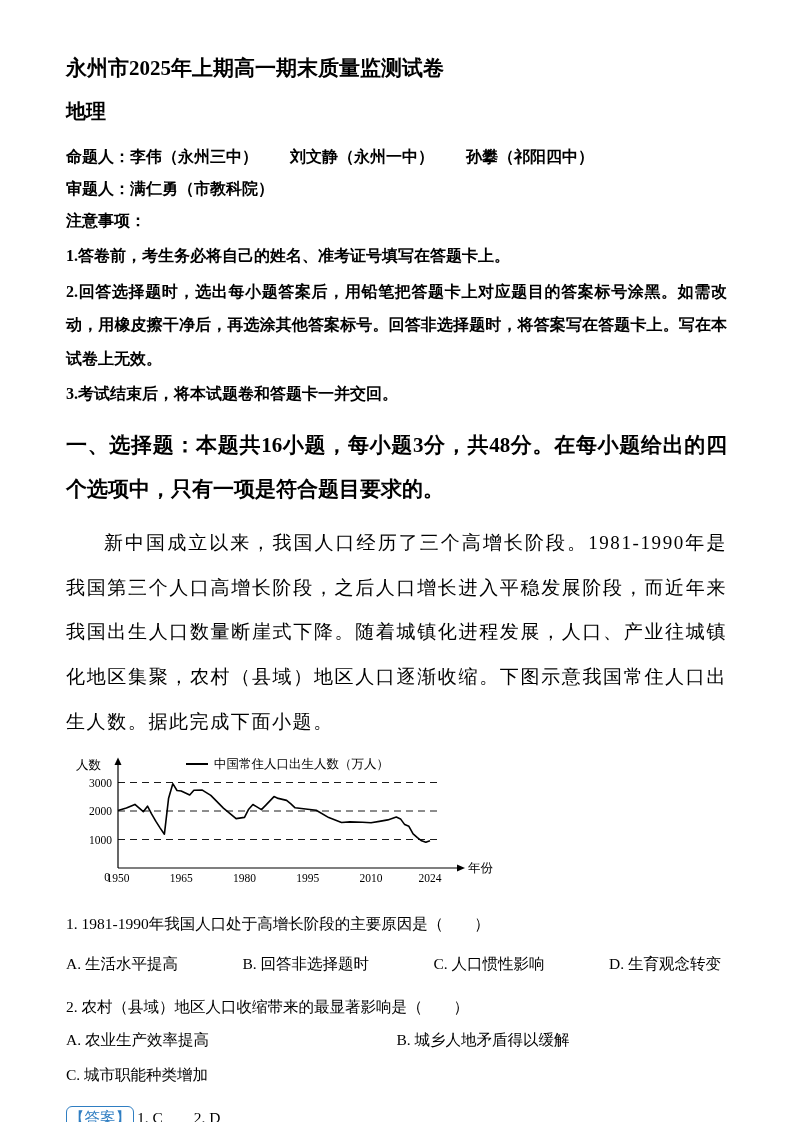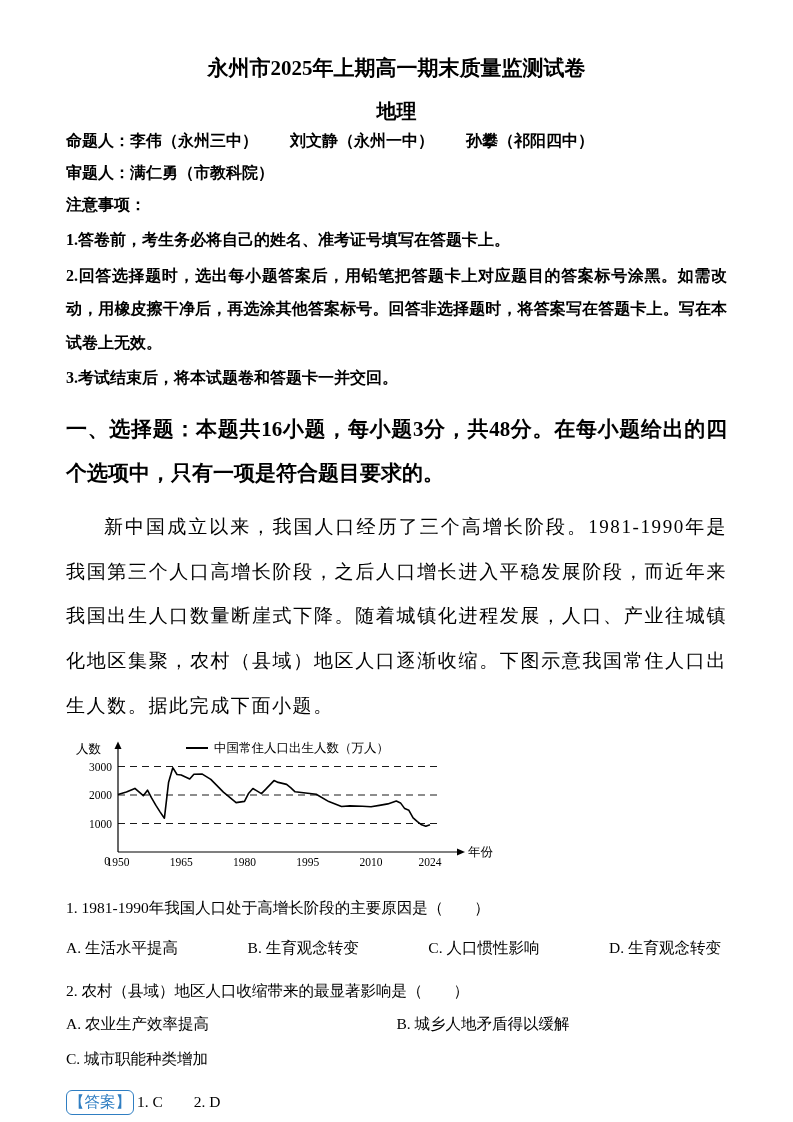--- a/index.html
+++ b/index.html
@@ -1,19 +1,19 @@
 <!DOCTYPE html>
 <html><head>
 <meta charset="utf-8">
 <style>
   html,body{margin:0;padding:0;background:#ffffff;}
   body{width:793px;min-height:1122px;font-family:"Liberation Serif","DejaVu Serif",serif;color:#000;}
   .page{padding:48px 66px 40px;box-sizing:border-box;}
-  .title{font-size:21px;font-weight:bold;text-align:center;margin:6px 0 16px;}
-  .subject{font-size:20px;font-weight:bold;text-align:center;margin:0 0 0;}
+  .title{font-size:21px;font-weight:bold;margin:6px 0 16px;}
+  .subject{font-size:20px;font-weight:bold;text-align:left;margin:0 0 16px;}
   .meta{font-size:16px;font-weight:bold;text-align:left;line-height:2.0;white-space:pre-wrap;}
   .notice-title{font-size:16px;font-weight:bold;line-height:2.0;}
   .notice-item{font-size:16px;font-weight:bold;line-height:2.1;text-align:justify;text-justify:inter-ideograph;margin:2px 0;}
   .section-header{font-size:21px;font-weight:bold;line-height:2.1;text-align:justify;text-justify:inter-ideograph;margin-top:12px;}
   .passage{font-size:19px;line-height:2.35;text-indent:2em;text-align:justify;text-justify:inter-ideograph;letter-spacing:1.6px;margin-top:10px;}
   .chart-wrap{margin:12px 0 4px 2px;}
   .question{font-size:15.5px;margin-top:18px;line-height:1.8;}
   .opts-row{display:flex;justify-content:space-between;font-size:15.5px;margin-top:16px;padding-right:6px;}
   .opts-grid{display:grid;grid-template-columns:1fr 1fr;font-size:15.5px;row-gap:14px;margin-top:9px;}
   .answer-line{font-size:15.5px;margin-top:20px;}
@@ -64,21 +64,21 @@
         <text x="400" y="116" font-size="12.5">年份</text>
         <line x1="118" y1="8" x2="140" y2="8" stroke="#000000" stroke-width="2"></line>
         <text x="146" y="12" font-size="12.5">中国常住人口出生人数（万人）</text>
         <polyline points="50.0,54.4 58.4,52.0 66.9,48.4 75.3,55.7 79.5,50.2 83.7,58.2 87.9,65.4 92.2,72.1 96.4,78.2 100.6,42.2 104.8,27.7 109.0,34.5 113.2,35.0 121.7,39.0 125.9,34.2 134.3,34.1 142.8,39.4 155.4,52.1 168.1,62.6 176.5,61.4 180.7,53.2 184.9,48.5 193.4,53.6 197.6,49.4 206.0,40.6 210.2,42.4 218.6,44.4 222.9,47.9 227.1,51.8 239.7,53.2 248.2,54.2 260.8,61.6 273.5,66.5 281.9,65.9 294.5,66.3 303.0,66.8 311.4,65.4 319.8,63.9 328.3,61.1 332.5,62.9 336.7,68.6 340.9,70.3 345.1,77.8 349.4,81.7 353.6,84.8 357.8,86.3 362.0,84.8" fill="none" stroke="#000000" stroke-width="1.6" stroke-linejoin="round"></polyline>
       </svg>
   </div>
 
   <div class="question">1. 1981-1990年我国人口处于高增长阶段的主要原因是（　　）</div>
   <div class="opts-row">
     <span>A. 生活水平提高</span>
-    <span>B. 生育观念转变</span>
+    <span>B. 回答非选择题时</span>
     <span>C. 人口惯性影响</span>
     <span>D. 生育观念转变</span>
   </div>
 
   <div class="question">2. 农村（县域）地区人口收缩带来的最显著影响是（　　）</div>
   <div class="opts-grid">
     <span>A. 农业生产效率提高</span>
     <span>B. 城乡人地矛盾得以缓解</span>
     <span>C. 城市职能种类增加</span>
   </div>

